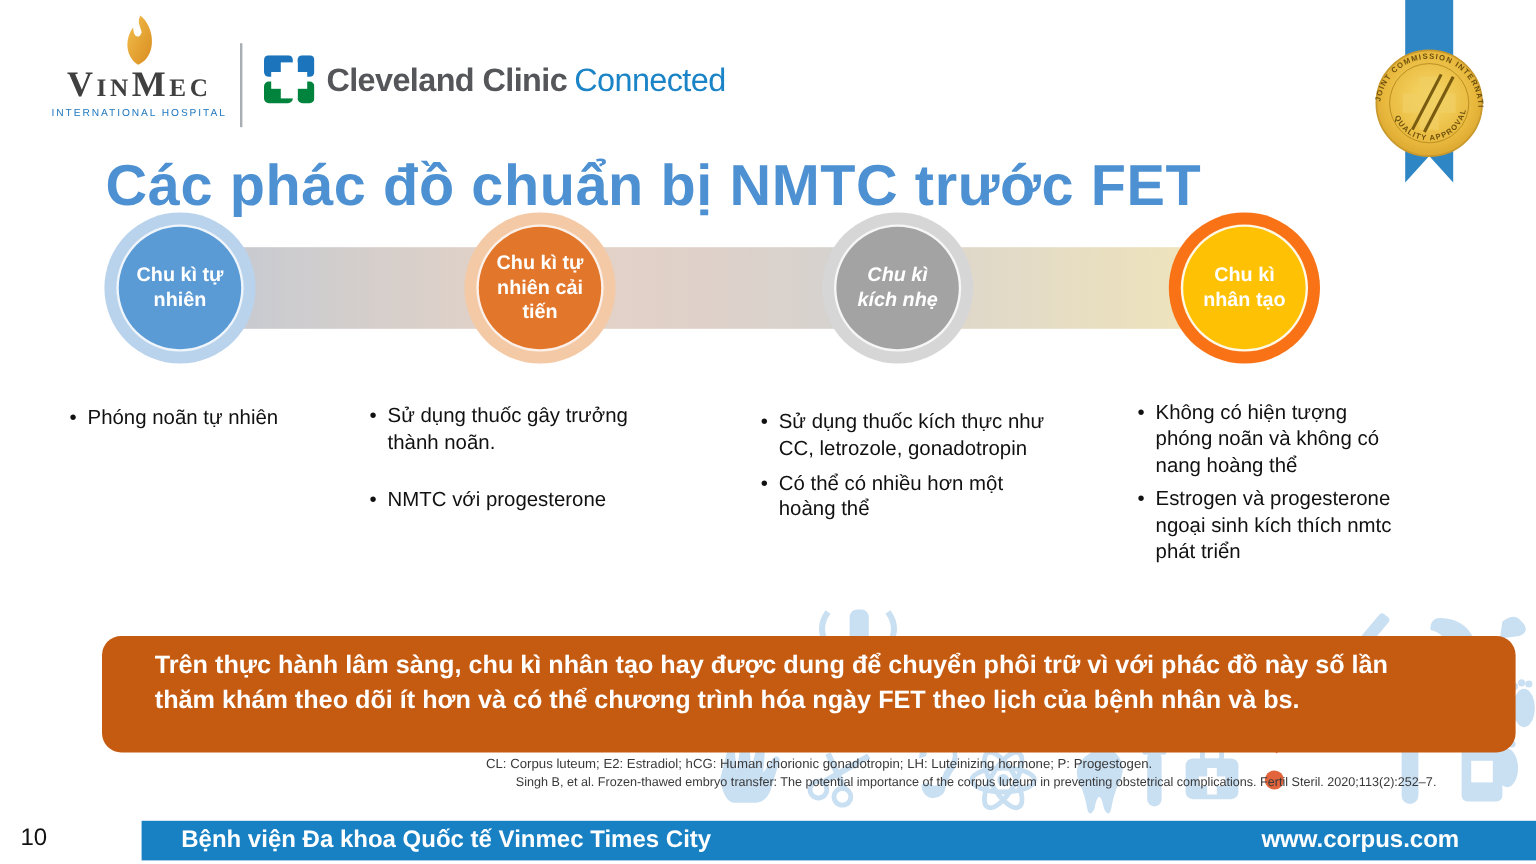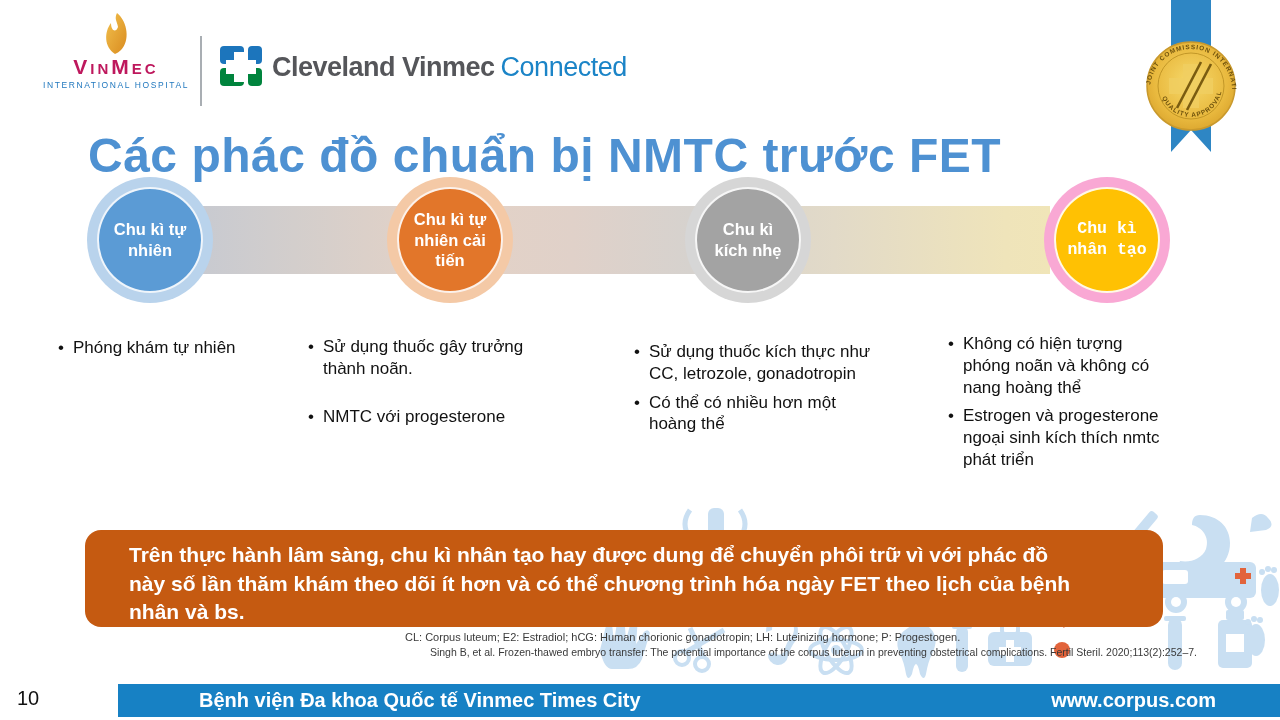--- a/index.html
+++ b/index.html
@@ -2,22 +2,22 @@
 <html><head>
 <meta charset="utf-8">
 <style>
   * { margin:0; padding:0; box-sizing:border-box; }
   body { font-family:"Liberation Sans", sans-serif; background:#fff; }
   .slide { position:relative; width:1280px; height:720px; background:#fff; overflow:hidden; }
 
   
   .vinmec-logo { position:absolute; left:36px; top:12px; width:160px; text-align:center; }
   .vinmec-flame { display:block; margin:0 auto; }
-  .vinmec-name { font-family:Liberation Sans, sans-serif; font-variant:small-caps; font-weight:bold;
-                 color:#be185d; font-size:21px; letter-spacing:3px; line-height:1; }
+  .vinmec-name { font-family:Liberation Serif, serif; font-variant:small-caps; font-weight:bold;
+                 color:#404040; font-size:30px; letter-spacing:3px; line-height:1; }
   .vinmec-sub { color:#2178BE; font-size:8.5px; letter-spacing:1.6px; font-weight:normal; margin-top:3px; }
   .logo-divider { position:absolute; left:200px; top:36px; width:2px; height:70px; background:#A9AEB3; }
   .cc-logo { position:absolute; left:220px; top:46px; display:flex; align-items:center; gap:10px; }
   .cc-text { font-size:27px; font-weight:bold; color:#55565A; letter-spacing:-0.5px; }
   .cc-text .connected { color:#1B84C7; font-weight:normal; margin-left:6px; }
 
   
   .badge { position:absolute; left:1135px; top:0; width:110px; height:185px; }
 
   
@@ -27,50 +27,50 @@
   
   .band { position:absolute; left:150px; top:206px; width:900px; height:68px;
           background:linear-gradient(90deg,#C2C8D3 0%,#D3CECC 16%,#E4D2C6 32%,#E0D1C9 47%,
                      #D6D2CE 60%,#E2DAC8 76%,#EFE4BA 95%,#F0E5B8 100%); }
   .circle { position:absolute; top:177px; width:126px; height:126px; border-radius:50%; }
   .circle .inner { position:absolute; left:10px; top:10px; width:106px; height:106px; border-radius:50%;
                    border:2px solid rgba(255,255,255,0.9); display:flex; align-items:center; justify-content:center;
                    text-align:center; color:#fff; font-weight:bold; font-size:16.5px; line-height:1.25; padding:0 8px; }
   .c1 { left:87px;  background:#B9D3EC; } .c1 .inner { background:#5B9BD5; }
   .c2 { left:387px; background:#F4C9A6; } .c2 .inner { background:#E2762A; }
-  .c3 { left:685px; background:#D6D6D6; } .c3 .inner { background:#A3A3A3; }
-  .c4 { left:1044px; background:#f9a8d4;font-family:Liberation Mono, monospace; } .c4 .inner { background:#FFC103; }
+  .c3 { left:685px; background:#D6D6D6;font-style:italic; } .c3 .inner { background:#A3A3A3; }
+  .c4 { left:974px; background:#f97316; } .c4 .inner { background:#FFC103; }
 
   
   .bullet-col { position:absolute; font-size:17px; color:#111; line-height:1.28; }
   .bullet-item { display:flex; margin-bottom:7px; }
   .bullet-item .dot { margin-right:9px; }
   .col1 { left:58px;  top:337px; width:230px; }
   .col2 { left:308px; top:336px; width:252px; }
   .col2 .gap-before { margin-top:26px; }
   .col3 { left:634px; top:341px; width:238px; }
   .col4 { left:948px; top:333px; width:222px; }
 
   
   .watermark { position:absolute; left:540px; top:500px; width:740px; height:190px; z-index:1; }
 
   
-  .highlight-box { position:absolute; left:85px; top:530px; width:1078px; height:97px; z-index:2;
+  .highlight-box { position:absolute; left:85px; top:530px; width:1178px; height:97px; z-index:2;
                    background:#C55A11; border-radius:16px; color:#fff; font-weight:bold; font-size:21px;
                    line-height:1.36; padding:11px 74px 11px 44px; }
 
   
   .footnotes { position:absolute; left:394px; top:631px; width:792px; z-index:3; color:#3A3A3A;margin-left:11px; }
   .footnote-abbrev { font-size:11px; margin-bottom:3px; }
   .footnote-ref { font-size:10.5px; line-height:1.3;text-align:right; }
 
   
   .footer-bar { position:absolute; left:118px; top:684px; width:1162px; height:33px; background:#1781C4;
                 z-index:4; display:flex; align-items:center; }
-  .footer-hospital { color:#fff; font-weight:bold; font-size:20px; padding-left:81px; }
+  .footer-hospital { color:#fff; font-weight:bold; font-size:20px; padding-left:33px; }
   .footer-site { position:absolute; right:64px; color:#fff; font-weight:bold; font-size:20px; }
   .page-number { position:absolute; left:17px; top:687px; font-size:20px; color:#111; z-index:4; }
 </style>
 </head>
 <body>
 
 <div class="slide">
 
   <div class="vinmec-logo">
     <svg class="vinmec-flame" width="44" height="44" viewBox="0 0 44 44">
@@ -92,21 +92,21 @@
     <svg width="42" height="42" viewBox="0 0 42 42">
       <rect x="0" y="0" width="24" height="18" rx="4" fill="#1C75BC"></rect>
       <rect x="28" y="0" width="14" height="18" rx="4" fill="#1C75BC"></rect>
       <rect x="0" y="22" width="24" height="18" rx="4" fill="#00843D"></rect>
       <rect x="28" y="22" width="14" height="18" rx="4" fill="#00843D"></rect>
       <rect x="14" y="6" width="14" height="30" fill="#fff"></rect>
       <rect x="6" y="14" width="30" height="14" fill="#fff"></rect>
       <rect x="8" y="8" width="26" height="26" fill="none"></rect>
     </svg>
     <div class="cc-text">
-      <span>Cleveland Vinmec</span><span class="connected">Connected</span>
+      <span>Cleveland Clinic</span><span class="connected">Connected</span>
     </div>
   </div>
 
   <svg class="badge" viewBox="0 0 110 185">
     <defs>
       <radialGradient id="goldG" cx="0.5" cy="0.45" r="0.6">
         <stop offset="0" stop-color="#F6D96B"></stop>
           <stop offset="0.7" stop-color="#E9B93E"></stop>
           <stop offset="1" stop-color="#D9A32C"></stop>
       </radialGradient>
@@ -140,21 +140,21 @@
   <div class="circle c3">
     <div class="inner">Chu kì kích nhẹ</div>
   </div>
   <div class="circle c4">
     <div class="inner">Chu kì nhân tạo</div>
   </div>
 
   <div class="bullet-col col1">
     <div class="bullet-item">
         <span class="dot">•</span>
-        <span>Phóng khám tự nhiên</span>
+        <span>Phóng noãn tự nhiên</span>
       </div>
   </div>
   <div class="bullet-col col2">
     <div class="bullet-item">
         <span class="dot">•</span>
         <span>Sử dụng thuốc gây trưởng thành noãn.</span>
       </div>
     <div class="bullet-item gap-before">
         <span class="dot">•</span>
         <span>NMTC với progesterone</span>

